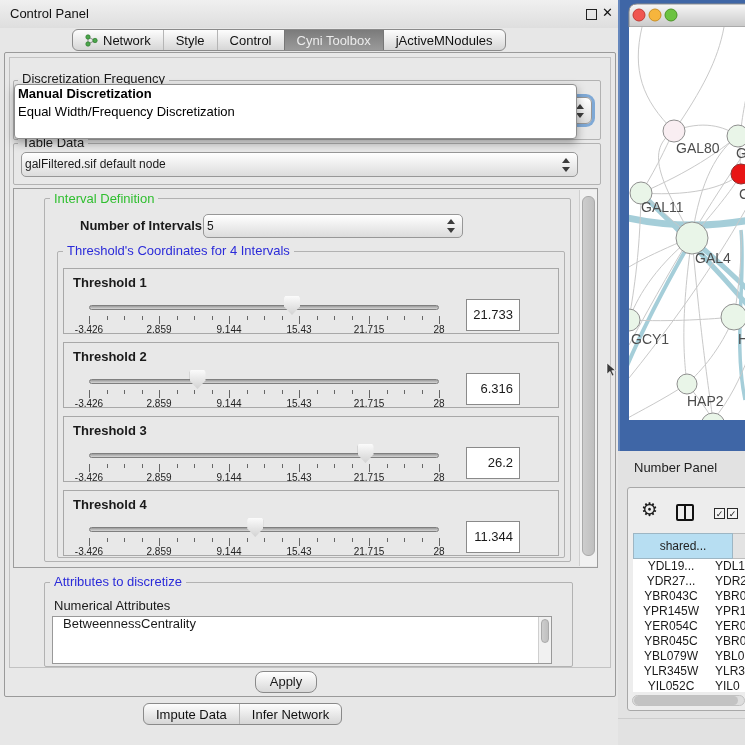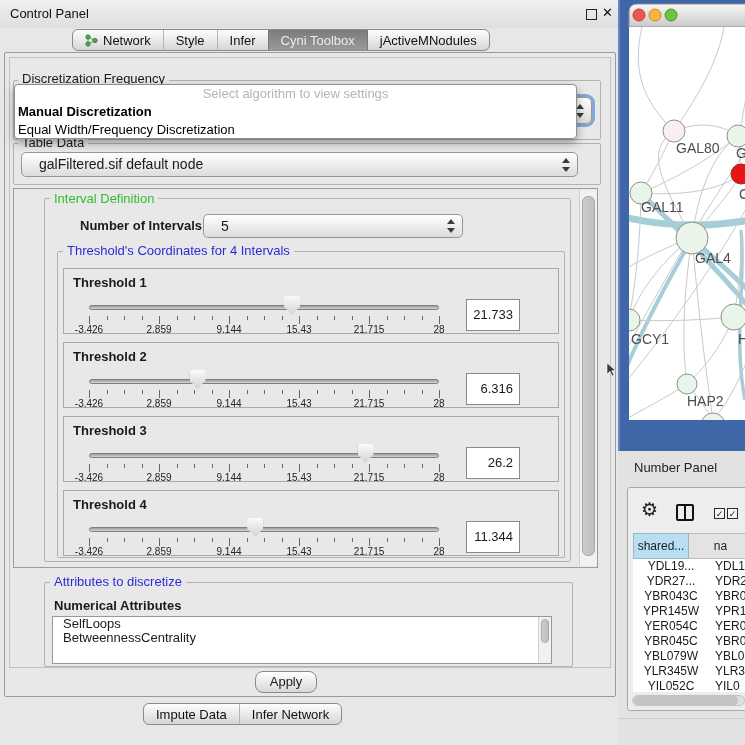--- a/index.html
+++ b/index.html
@@ -25,21 +25,21 @@
   .tab.active + .tab{border-left-color:#777}
 
   .panel-outer{left:4px;top:52px;width:612px;height:645px;border:1px solid #9a9a9a;border-radius:2px;background:#e8e8e8}
   .panel-inner{left:9px;top:57px;width:602px;height:611px;border:1px solid #c2c2c2}
 
   .group{border:1px solid #b2b2b2;border-radius:2px}
   .gtitle{position:absolute;font-size:13px;line-height:14px;background:#e8e8e8;padding:0 4px;white-space:nowrap}
   .gtitle.green{color:var(--green)} .gtitle.blue{color:var(--blue)}
 
   .combo{border:1px solid #979797;border-radius:5px;background:linear-gradient(#ffffff,#dcdcdc);
-         font-size:14px;line-height:22px;padding-left:17px;white-space:nowrap;overflow:hidden}
+         font-size:12px;line-height:22px;padding-left:3px;white-space:nowrap;overflow:hidden}
   .combo.focus{box-shadow:0 0 0 3px #7fa9d6}
   .stepper{position:absolute;right:6px;top:50%;transform:translateY(-50%);width:9px;height:14px}
   .stepper i{position:absolute;left:0;width:0;height:0;border-left:4.5px solid transparent;border-right:4.5px solid transparent}
   .stepper .up{top:0;border-bottom:5px solid #3c3c3c}
   .stepper .dn{bottom:0;border-top:5px solid #3c3c3c}
 
   
   .popup{left:14px;top:84px;width:563px;height:55px;background:#fff;border:1px solid #8f8f8f;border-radius:4px;
          box-shadow:0 4px 10px rgba(0,0,0,.35);z-index:40;overflow:hidden}
   .popup .hint{height:18px;text-align:center;color:#b4b4b4;font-size:13px;line-height:18px}
@@ -77,21 +77,21 @@
   
   .rightbg{left:618px;top:0;width:127px;height:745px;background:#e2e2e2}
   .netframe{left:618px;top:0;width:127px;height:451px;background:var(--frame);border-left:2px solid #6587bd}
   .tp-title{left:634px;top:460px;font-size:13px;color:#222}
   .tp-box{left:627px;top:487px;width:123px;height:224px;background:#ededed;border:1px solid #a8a8a8;border-radius:3px}
   .gear{left:641px;top:500px;font-size:19px;color:#1c1c1c;line-height:19px}
   .splitico{left:676px;top:504px;width:18px;height:17px;border:2px solid #111;border-radius:2px;background:#ededed}
   .splitico::after{content:"";position:absolute;left:6px;top:0;width:2px;height:13px;background:#111}
   .cb{width:11px;height:11px;border:1.5px solid #2a2a2a;background:#f4f4f4;font-size:9px;line-height:10px;text-align:center;color:#111}
   .tp-header{left:633px;top:533px;height:26px;display:flex}
-  .tp-h1{width:56px;background:var(--hdrblue);border:1px solid #9db6c4;font-size:12px;text-align:center;line-height:24px;color:#222;overflow:hidden}
+  .tp-h1{width:100px;background:var(--hdrblue);border:1px solid #9db6c4;font-size:12px;text-align:center;line-height:24px;color:#222;overflow:hidden}
   .tp-h2{width:64px;background:#e3e3e3;border:1px solid #bdbdbd;border-left:none;font-size:12px;text-align:center;line-height:24px;color:#222;overflow:hidden}
   .tp-rows{left:633px;top:559px;width:140px;height:133px;background:#fff;overflow:hidden}
   .tp-row{display:flex;height:15px}
   .tp-c1{width:76px;font-size:12px;text-align:center;line-height:15px;white-space:nowrap}
   .tp-c2{width:64px;font-size:12px;padding-left:6px;line-height:15px;white-space:nowrap}
   .hsb-track{left:632px;top:695px;width:113px;height:11px;background:#dedede;border:1px solid #c2c2c2;border-radius:6px}
   .hsb-thumb{left:634px;top:696px;width:104px;height:9px;background:#c3c3c3;border-radius:5px}
   .strip-line{left:618px;top:718px;width:127px;height:1px;background:#cdcdcd}
 
   svg text{font-family:"Liberation Sans","DejaVu Sans",sans-serif}
@@ -117,21 +117,21 @@
           <circle cx="3" cy="3" r="2.2" fill="#4ca64c" stroke="#2d7a2d" stroke-width=".7"></circle>
           <circle cx="3" cy="10" r="2.2" fill="#4ca64c" stroke="#2d7a2d" stroke-width=".7"></circle>
           <circle cx="10" cy="6.5" r="2.2" fill="#4ca64c" stroke="#2d7a2d" stroke-width=".7"></circle>
         </svg>
         <span>Network</span>
       </div>
       <div class="tab">
           <span>Style</span>
         </div>
       <div class="tab">
-          <span>Infer</span>
+          <span>Control</span>
         </div>
       <div class="tab active">
           <span>Cyni Toolbox</span>
         </div>
       <div class="tab">
           <span>jActiveMNodules</span>
         </div>
     </div>
   </div>
 
@@ -141,21 +141,20 @@
   <div class="ab group" style="left:13px;top:80px;width:588px;height:60px"></div>
   <div class="gtitle" style="left:18px;top:72px">Discretization Frequency</div>
   <div class="ab combo focus" style="left:21px;top:97px;width:571px;height:27px;border-radius:6px">
     <span class="stepper">
         <i class="up"></i>
         <i class="dn"></i>
       </span>
   </div>
 
   <div class="ab popup">
-    <div class="hint">Select algorithm to view settings</div>
     <div class="opt b">Manual Discretization</div>
     <div class="opt">Equal Width/Frequency Discretization</div>
   </div>
 
   <div class="ab group" style="left:13px;top:143px;width:588px;height:42px"></div>
   <div class="gtitle" style="left:18px;top:136px">Table Data</div>
   <div class="ab combo" style="left:21px;top:152px;width:557px;height:25px">
     <span>galFiltered.sif default node</span>
     <span class="stepper">
         <i class="up"></i>
@@ -338,23 +337,22 @@
         <span style="left: 40%;">9.144</span>
         <span style="left: 60%;">15.43</span>
         <span style="left: 80%;">21.715</span>
         <span style="left: 100%;">28</span>
       </div>
     <div class="valbox">11.344</div>
   </div>
 
   <div class="ab group" style="left:44px;top:582px;width:529px;height:85px"></div>
   <div class="gtitle blue" style="left:50px;top:575px">Attributes to discretize</div>
-  <div class="ab" style="left:54px;top:598px;font-weight:bold">Numerical Attributes</div>
+  <div class="ab" style="left:54px;top:598px;font-weight:normal">Numerical Attributes</div>
   <div class="ab attrlist">
-      <div class="attr-item">SelfLoops</div>
       <div class="attr-item">BetweennessCentrality</div>
     </div>
   <div class="ab vsb-track" style="left:538px;top:617px;width:13px;height:46px">
     <div class="vsb-thumb" style="position:absolute;left:2px;top:2px;width:8px;height:24px"></div>
   </div>
 
   <div class="ab btn" style="left:255px;top:671px;width:62px;height:22px">Apply</div>
 
   <div class="ab" style="left:143px;top:703px">
     <div class="tabgroup">

